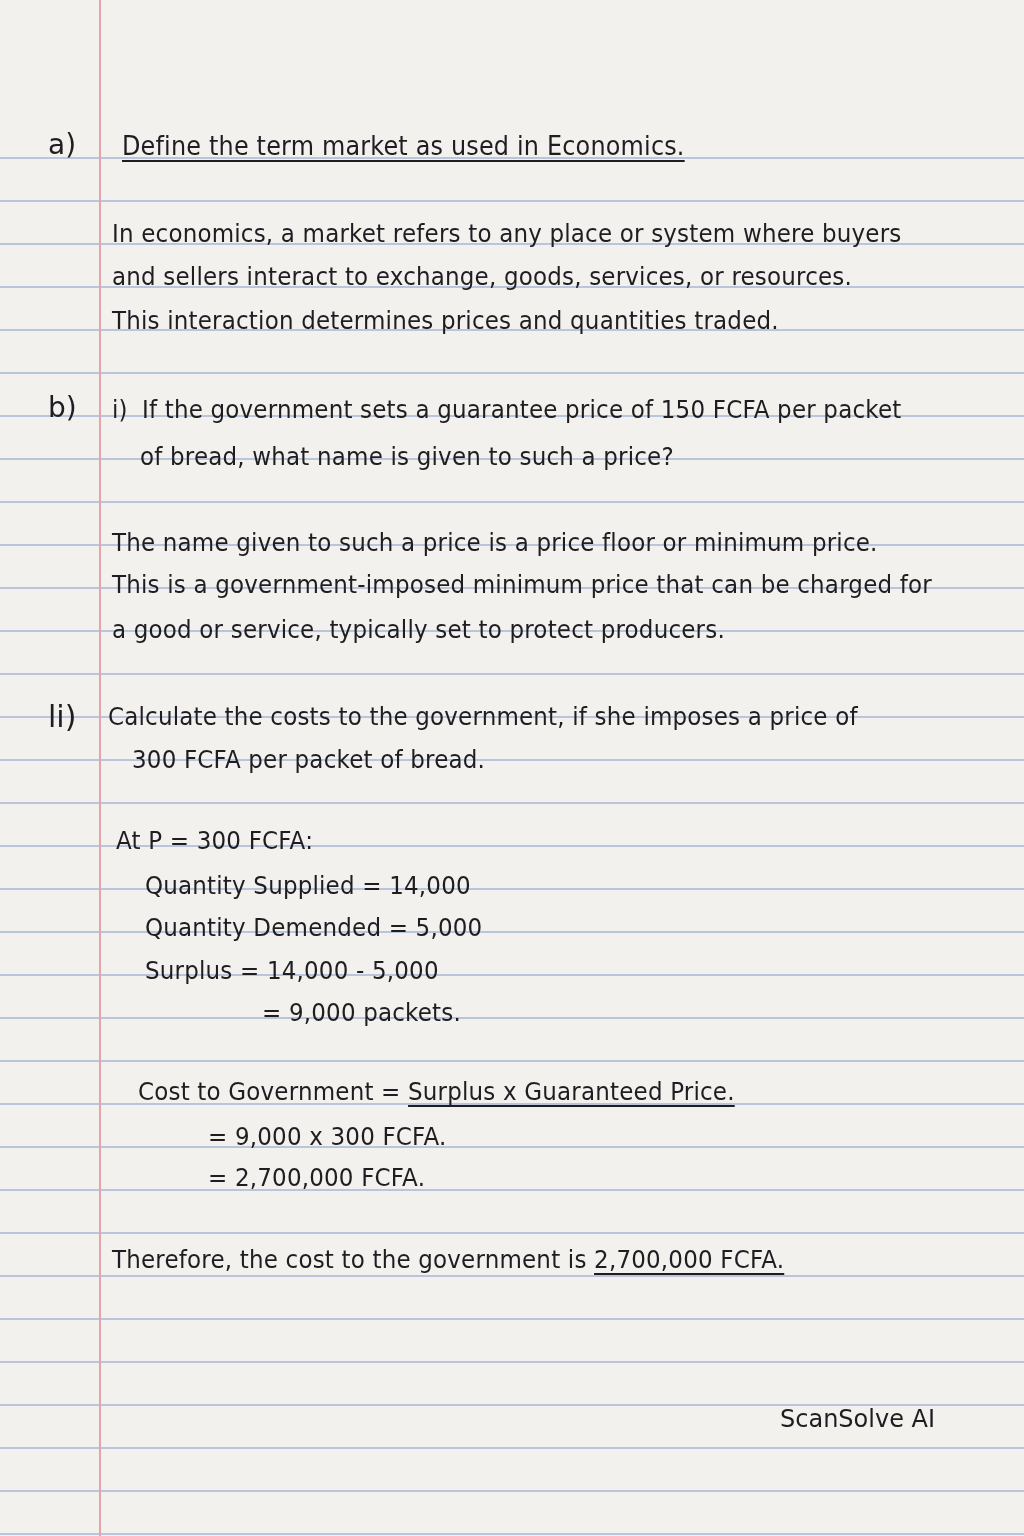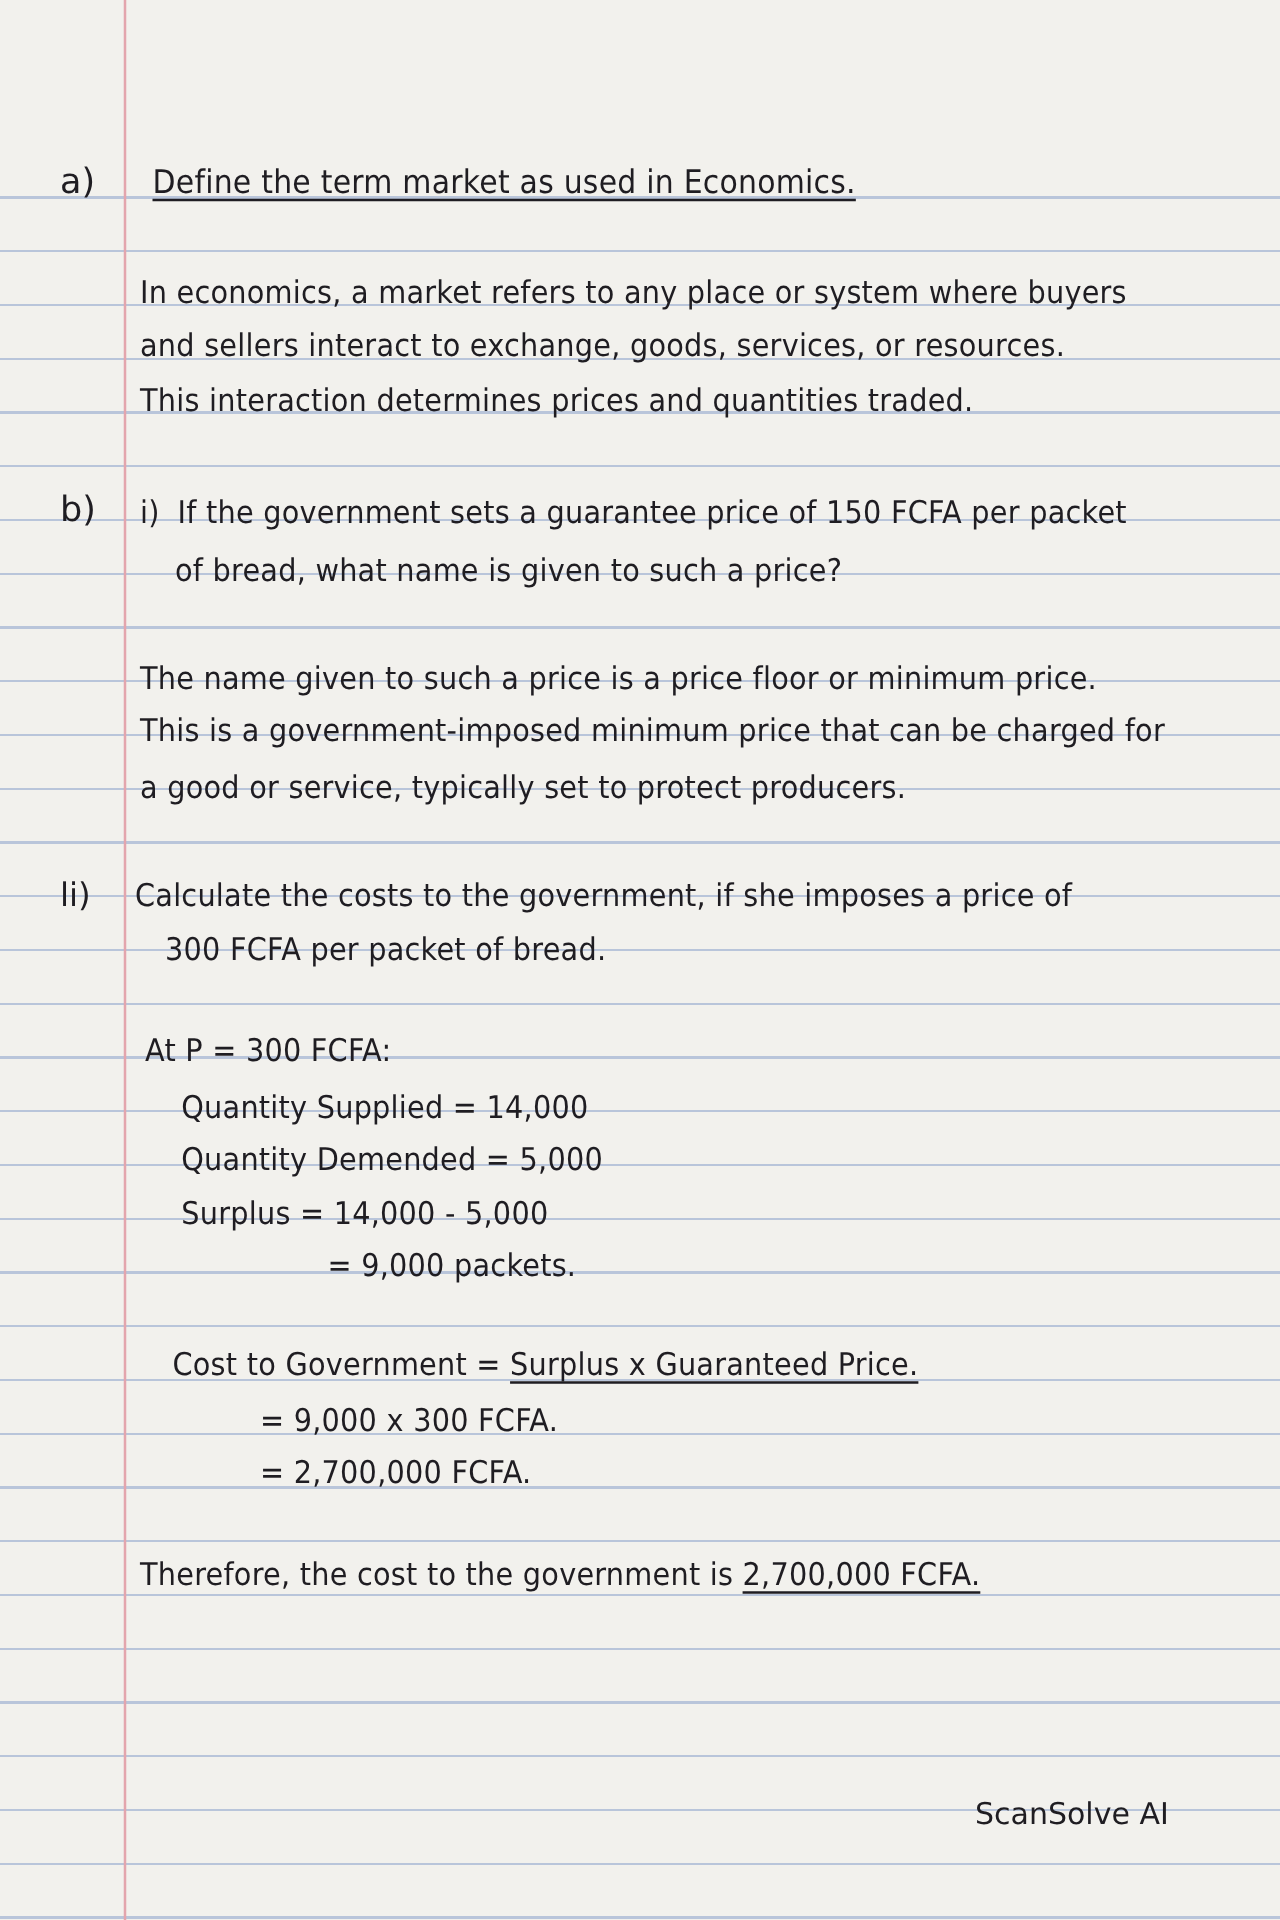--- a/index.html
+++ b/index.html
@@ -30,34 +30,34 @@
   <div class="t" style="left:112px;top:306px;">This interaction determines prices and quantities traded.</div>
 
   <div class="label" style="left:48px;top:393px;">b)</div>
   <div class="t" style="left:112px;top:395px;">i)</div>
   <div class="t" style="left:142px;top:395px;">If the government sets a guarantee price of 150 FCFA per packet</div>
   <div class="t" style="left:140px;top:442px;">of bread, what name is given to such a price?</div>
   <div class="t" style="left:112px;top:528px;">The name given to such a price is a price floor or minimum price.</div>
   <div class="t" style="left:112px;top:570px;">This is a government-imposed minimum price that can be charged for</div>
   <div class="t" style="left:112px;top:615px;">a good or service, typically set to protect producers.</div>
 
-  <div class="label" style="left:48px;top:702px;font-size:26px;">li)</div>
+  <div class="label" style="left:48px;top:702px;font-size:30px;">li)</div>
   <div class="t" style="left:108px;top:702px;">Calculate the costs to the government, if she imposes a price of</div>
   <div class="t" style="left:132px;top:745px;">300 FCFA per packet of bread.</div>
 
   <div class="t" style="left:116px;top:826px;">At  P = 300 FCFA:</div>
   <div class="t" style="left:145px;top:871px;">Quantity Supplied = 14,000</div>
   <div class="t" style="left:145px;top:913px;">Quantity Demended = 5,000</div>
   <div class="t" style="left:145px;top:956px;">Surplus = 14,000 - 5,000</div>
   <div class="t" style="left:262px;top:998px;">= 9,000 packets.</div>
 
   <div class="t" style="left:138px;top:1077px;">
     <span>Cost to Government = </span><span class="ul">Surplus x Guaranteed Price.</span>
   </div>
   <div class="t" style="left:208px;top:1122px;">= 9,000 x 300 FCFA.</div>
   <div class="t" style="left:208px;top:1163px;">= 2,700,000 FCFA.</div>
 
   <div class="t" style="left:112px;top:1245px;">
     <span>Therefore, the cost to the government is </span><span class="ul">2,700,000 FCFA.</span>
   </div>
 
-  <div class="sig" style="left:780px;top:1437px;text-align:center;">ScanSolve AI</div>
+  <div class="sig" style="left:780px;top:1405px;text-align:center;">ScanSolve AI</div>
 </div>
 
 </body></html>

